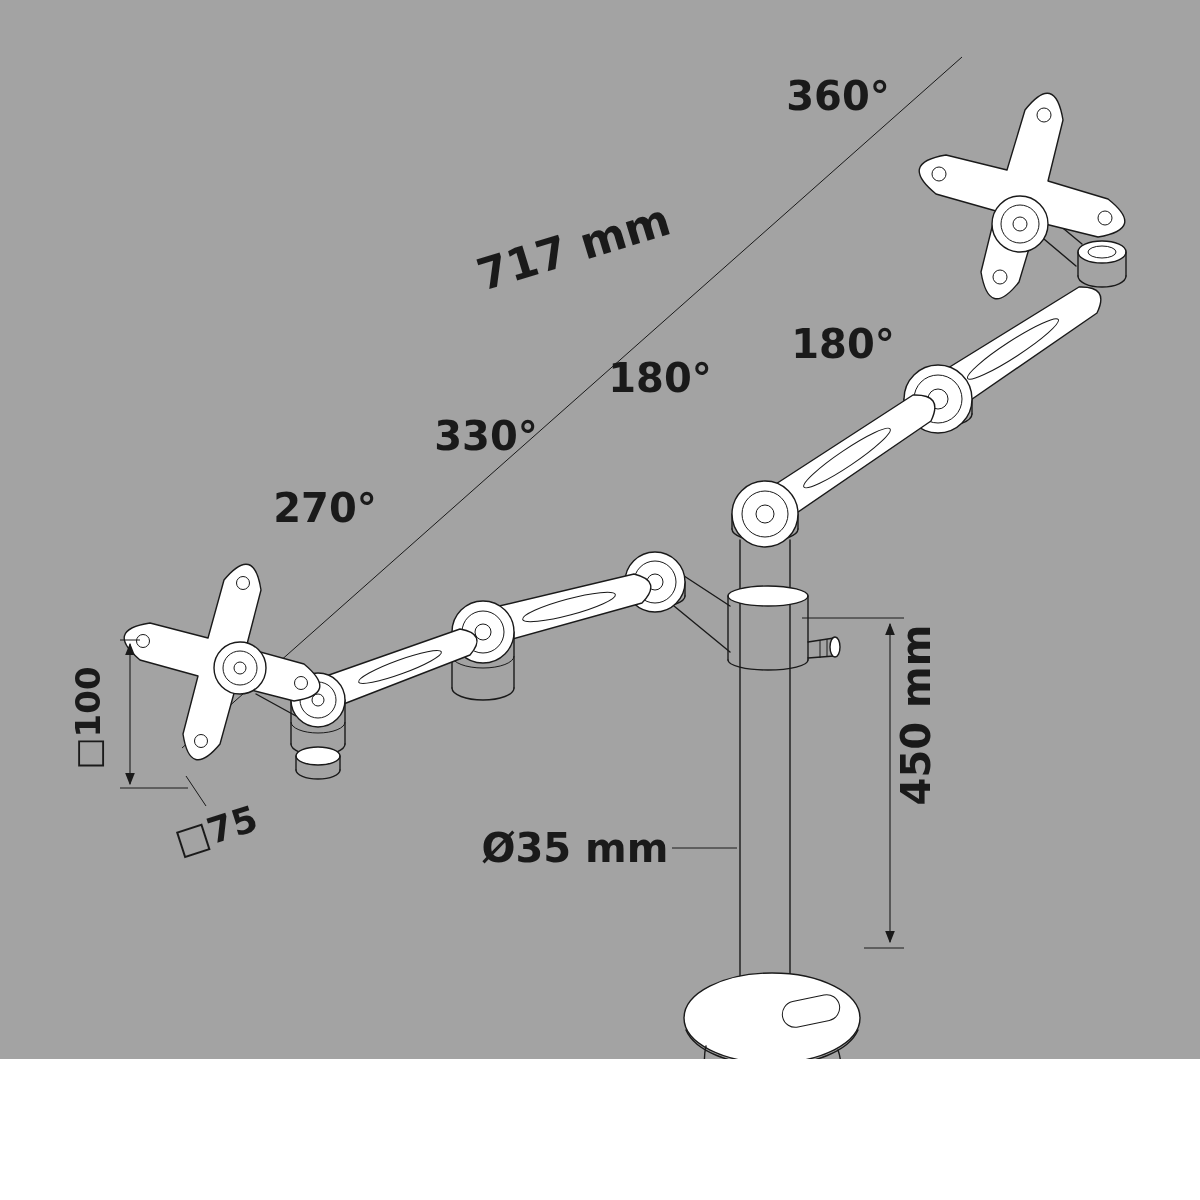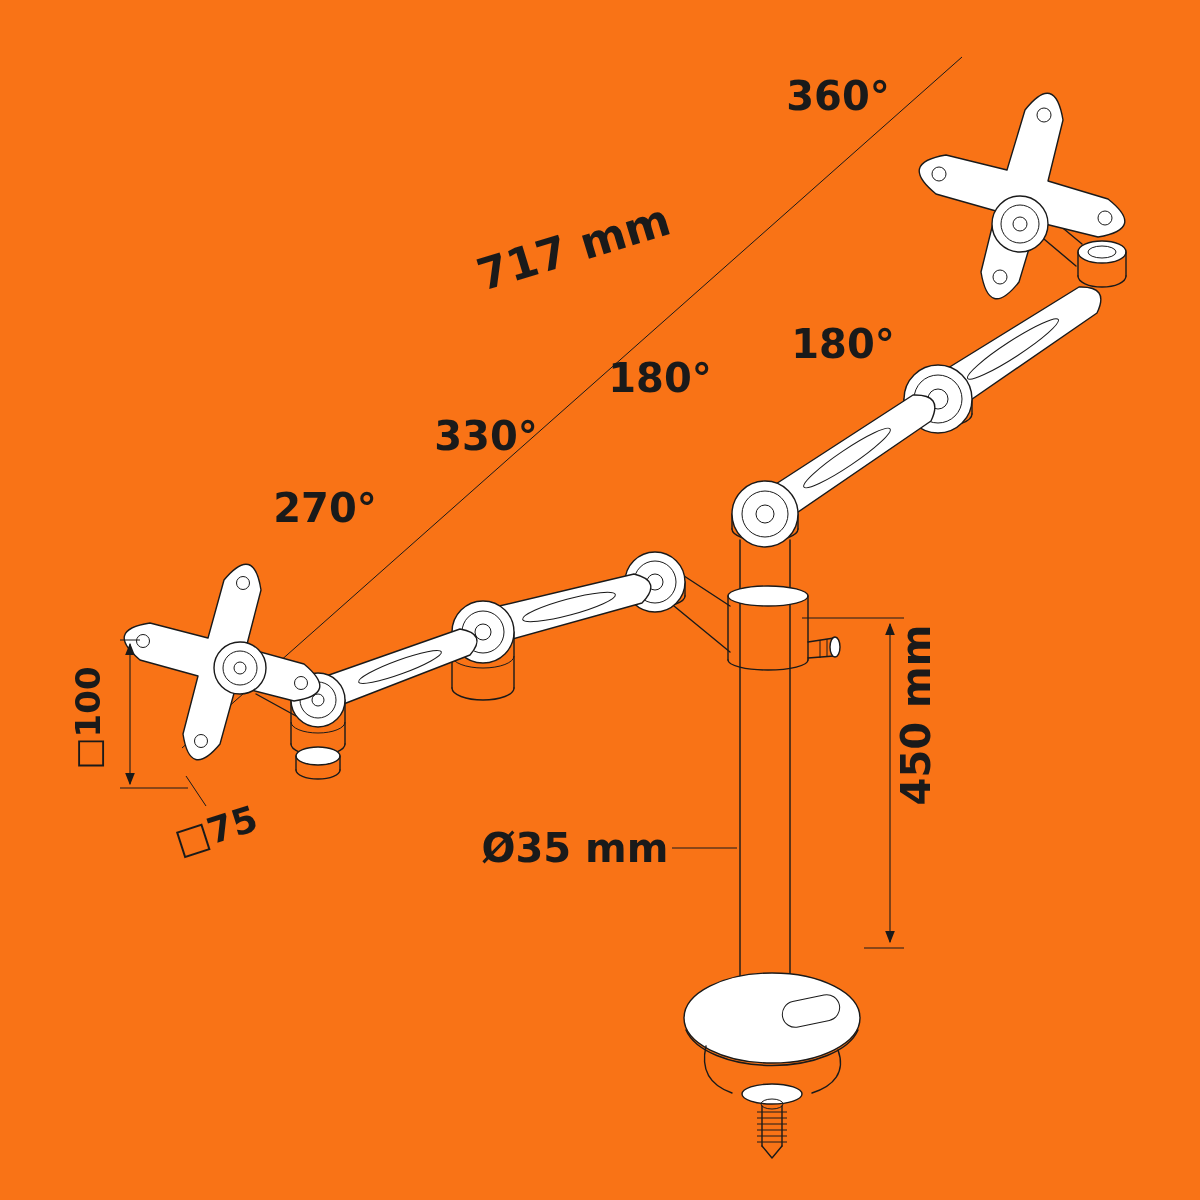--- a/index.html
+++ b/index.html
@@ -1,17 +1,17 @@
 <!DOCTYPE html>
 <html><head>
 <meta charset="utf-8">
 <style>
   html,body{margin:0;padding:0;background:#fff;}
   .canvas{
-    position:relative;width:1200px;height:1200px;background:#f97316;
+    position:relative;width:1200px;height:1059px;background:#a3a3a3;
     font-family:"DejaVu Sans","Liberation Sans",sans-serif;overflow:hidden;
   }
   svg{position:absolute;inset:0;}
   .ln{stroke:#1a1a1a;stroke-width:1.4;fill:none;stroke-linejoin:round;stroke-linecap:round;}
   .lnw{stroke:#1a1a1a;stroke-width:1.4;fill:#ffffff;stroke-linejoin:round;}
   .thin{stroke:#1a1a1a;stroke-width:1;fill:none;}
   .dim{stroke:#1a1a1a;stroke-width:1.1;fill:none;}
   text{fill:#1a1a1a;font-weight:600;}
   .t40{font-size:40px;}
   .t44{font-size:44px;}

